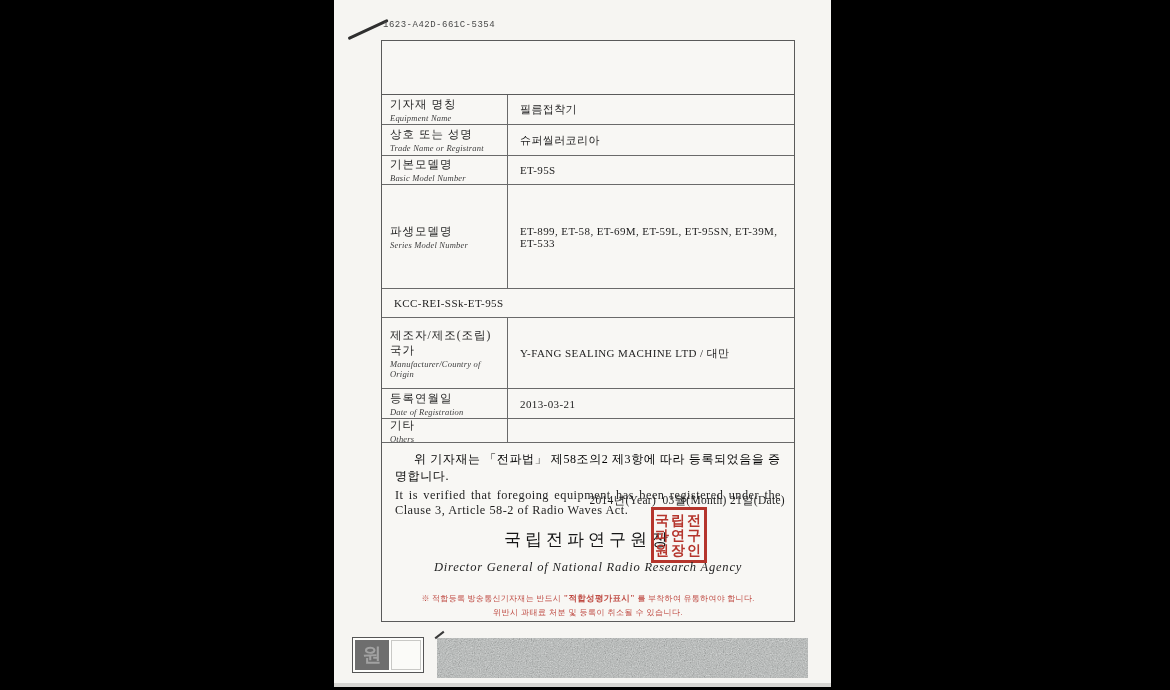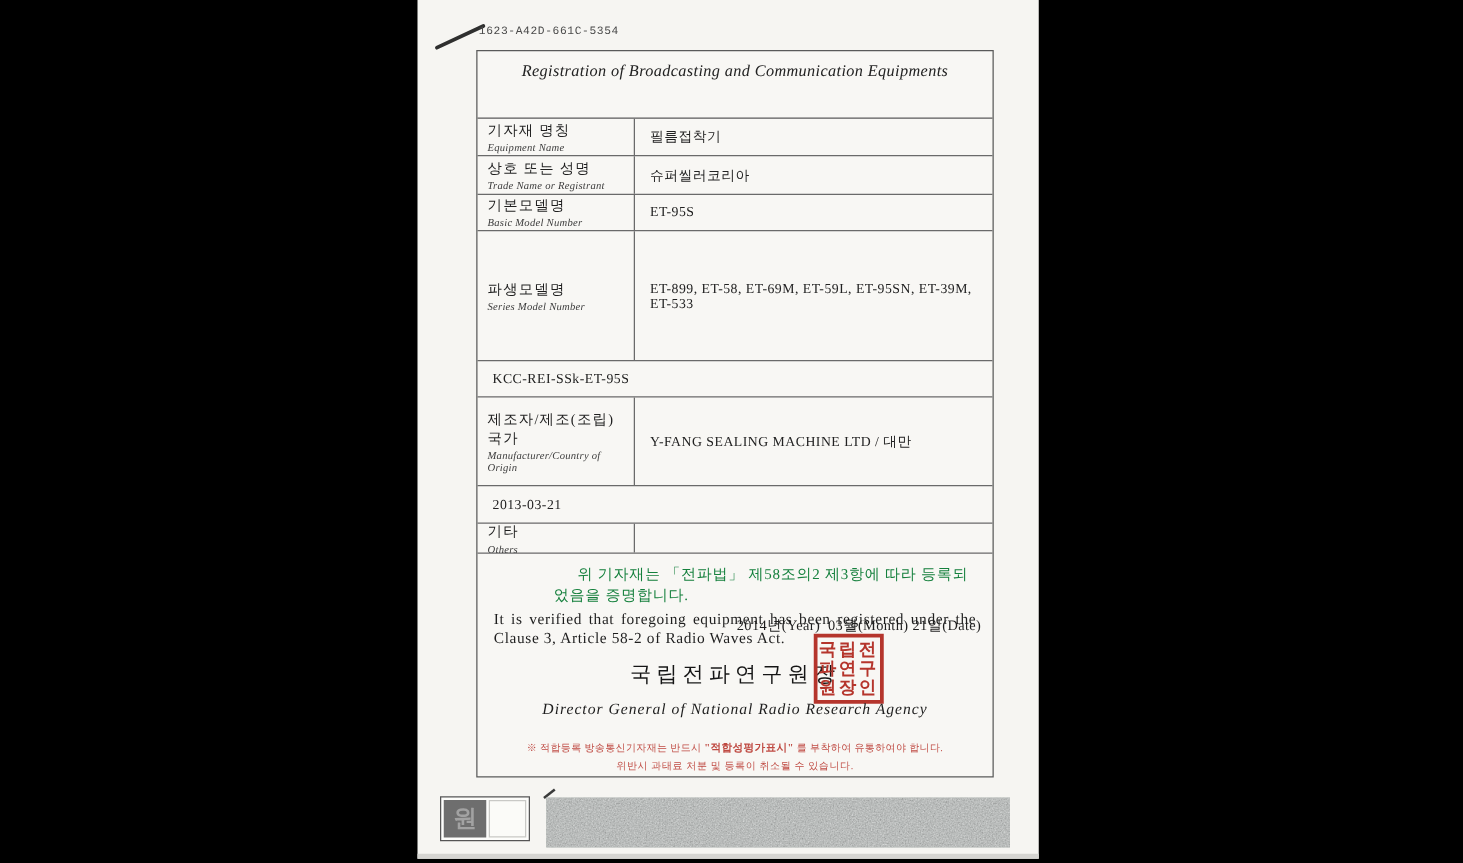--- a/index.html
+++ b/index.html
@@ -38,21 +38,21 @@
     flex:1;display:flex;align-items:center;padding-left:12px;
     font-size:11px;color:#222;letter-spacing:0.4px;
   }
   .lko{font-size:11.5px;color:#1f1f1f;letter-spacing:1px;}
   .len{font-size:8.5px;font-style:italic;color:#3c3c3c;margin-top:1px;letter-spacing:0.2px;}
   .h31{height:31px;} .h30{height:30px;} .h29{height:29px;} .h104{height:104px;}
   .h71{height:71px;} .h24{height:24px;border-bottom:none;}
   .r8{border-bottom:none;}
 
   .statement{position:absolute;left:0;top:404px;width:100%;box-sizing:border-box;padding:6px 13px 0 13px;}
-  .st-ko{font-size:12px;color:#15803d;text-indent:19px;letter-spacing:0.6px;margin-left:48px;}
+  .st-ko{font-size:12px;color:#000000;text-indent:19px;letter-spacing:0.6px;}
   .st-en{font-size:12.3px;color:#1e1e1e;letter-spacing:0.5px;margin-top:3px;line-height:1.25;text-align:justify;}
   .date-line{
     position:absolute;right:9px;top:452px;font-size:11.5px;color:#1e1e1e;
     white-space:pre;letter-spacing:0.3px;
   }
   .director-ko{
     position:absolute;left:0;top:487px;width:100%;text-align:center;
     font-size:17px;letter-spacing:4px;color:#151515;font-weight:500;
   }
   .seal{
@@ -95,21 +95,20 @@
 </style>
 </head>
 <body>
 
 <div class="page">
   <div class="pen-mark"></div>
   <div class="serial">1623-A42D-661C-5354</div>
 
   <div class="cert-box">
     <div class="cert-header">
-      <div class="cert-subtitle">Registration of Broadcasting and Communication Equipments</div>
     </div>
 
     <div>
       <div class="trow h30">
         <div class="tlabel">
           <span class="lko">기자재 명칭</span>
           <span class="len">Equipment Name</span>
         </div>
         <div class="tvalue">필름접착기</div>
       </div>
@@ -138,20 +137,24 @@
         <div class="tvalue">KCC-REI-SSk-ET-95S</div>
       </div>
       <div class="trow h71">
         <div class="tlabel">
           <span class="lko">제조자/제조(조립)국가</span>
           <span class="len">Manufacturer/Country of Origin</span>
         </div>
         <div class="tvalue">Y-FANG SEALING MACHINE LTD / 대만</div>
       </div>
       <div class="trow h30">
+        <div class="tlabel">
+          <span class="lko">등록연월일</span>
+          <span class="len">Date of Registration</span>
+        </div>
         <div class="tvalue">2013-03-21</div>
       </div>
       <div class="trow h24 r8">
         <div class="tlabel">
           <span class="lko">기타</span>
           <span class="len">Others</span>
         </div>
         <div class="tvalue"></div>
       </div>
     </div>

